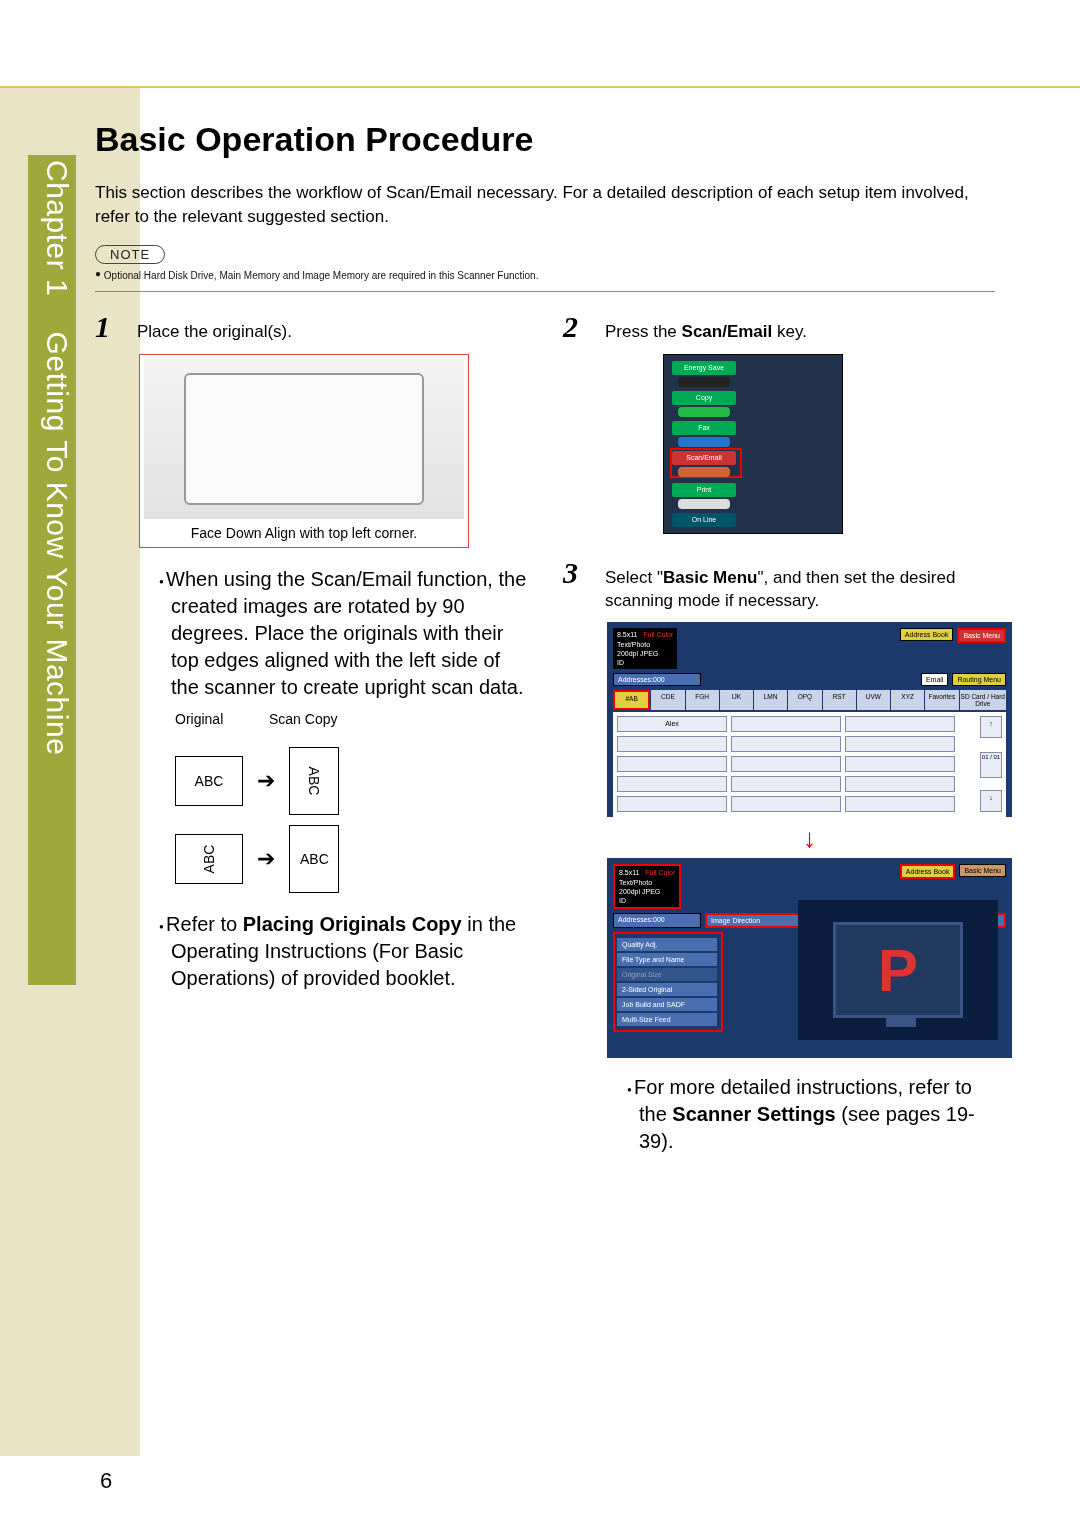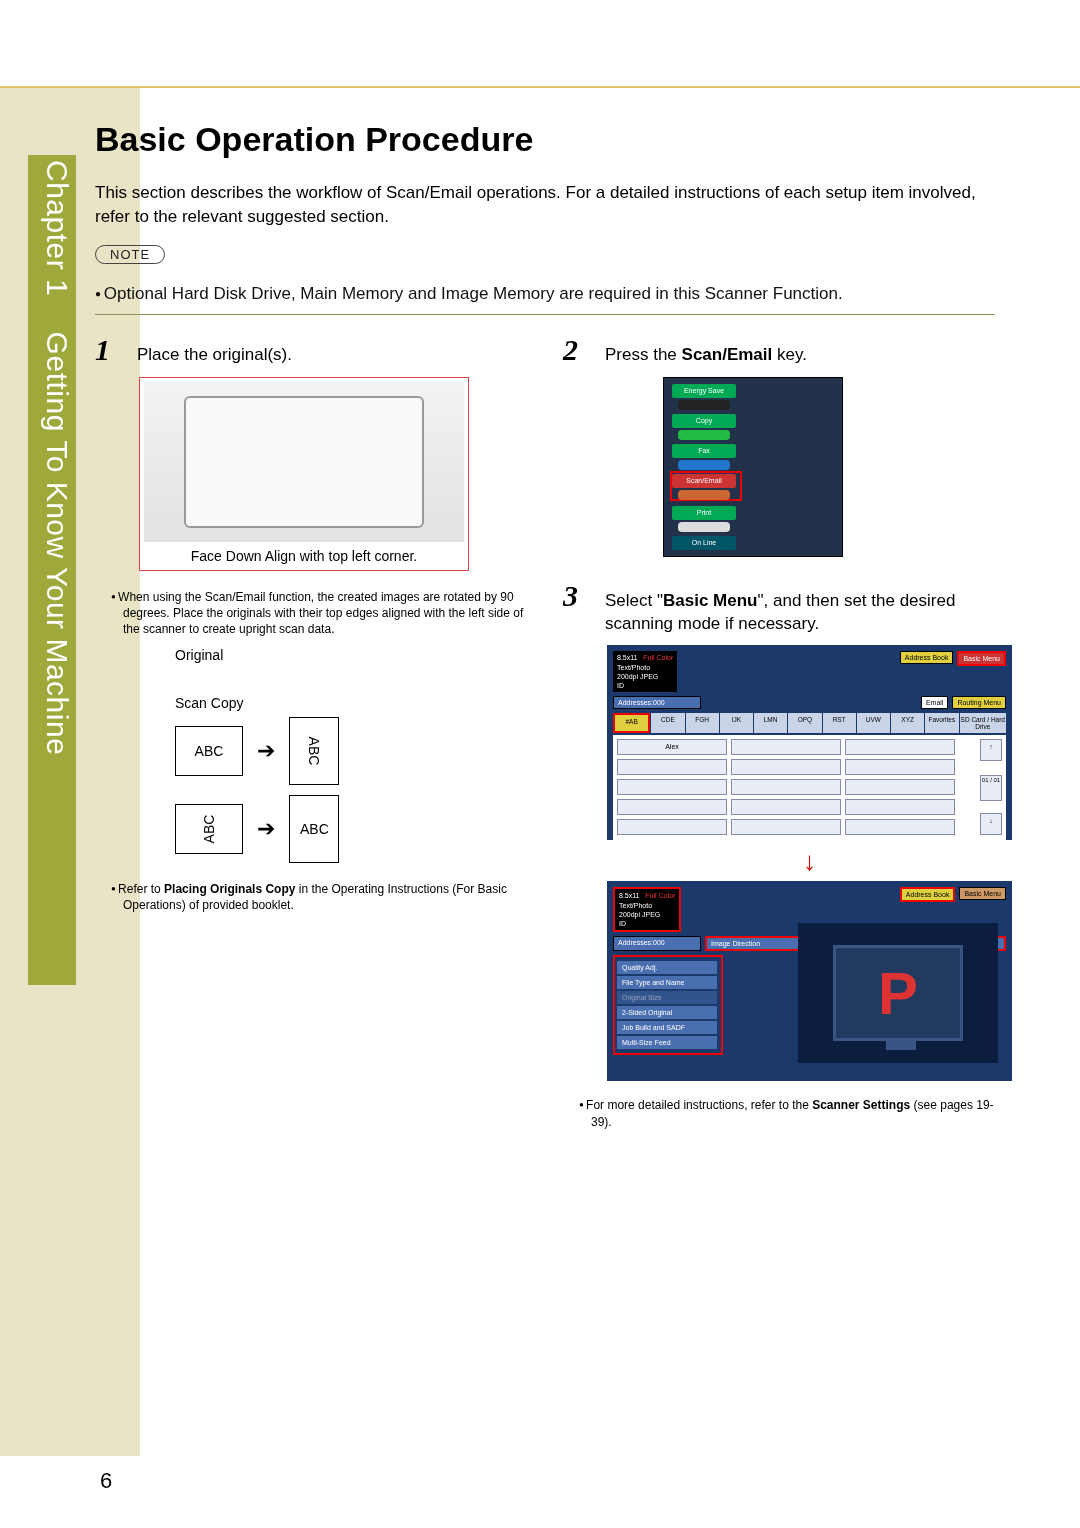--- a/index.html
+++ b/index.html
@@ -63,24 +63,24 @@
     margin-bottom: 16px;
   }
   .note-badge {
     display: inline-block;
     border: 1.5px solid #444;
     border-radius: 12px;
     padding: 1px 14px 1px 14px;
     font-size: 13px;
     letter-spacing: 1px;
     color: #222;
-    margin-bottom: 20px;
+    margin-bottom: 6px;
   }
   .note-text {
-    font-size: 17px;
+    font-size: 10px;
     color: #111;
     margin-bottom: 10px;
   }
   .note-text::before { content: "● "; font-size: 10px; position: relative; top: -2px; }
   hr.sep {
     border: none;
     border-top: 1.5px solid #8a935a;
     margin: 8px 0 18px 0;
   }
   .columns {
@@ -122,32 +122,32 @@
     content: "";
     position: absolute;
     inset: 14px 40px 14px 40px;
     border: 2px solid #999;
     border-radius: 6px;
     background: #fafafa;
   }
   .fig .cap { padding: 2px 6px; }
   .fig + .fig { margin-top: 0; border-top: none; }
   .bullet {
-    margin: 18px 0 10px 16px;
-    font-size: 12px;
+    margin: 18px 0 10px 64px;
+    font-size: 20px;
     line-height: 1.35;
     text-indent: -12px;
     padding-left: 12px;
   }
   .bullet::before { content: "● "; font-size: 8px; position: relative; top: -2px; }
   .rot-table {
     margin-left: 80px;
     font-size: 14px;
   }
-  .rot-table .hdr { display: flex; gap: 32px; margin-bottom: 6px; flex-direction: column; }
+  .rot-table .hdr { display: flex; gap: 24px; margin-bottom: 20px; }
   .rot-table .hdr span:first-child { width: 70px; }
   .rot-row { display: flex; align-items: center; gap: 14px; margin-bottom: 10px; }
   .cellbox {
     width: 68px; height: 50px; border: 1.5px solid #000;
     display: flex; align-items: center; justify-content: center;
     font-size: 14px;
   }
   .cellbox.v { width: 50px; height: 68px; }
   .vtxt { transform: rotate(-90deg); }
   .vtxt2 { transform: rotate(90deg); }
@@ -299,21 +299,21 @@
 <div class="chapter-tab"></div>
 <div class="chapter-text">
   <span>Chapter</span>
   <span class="num">1</span>
   &nbsp;&nbsp;
   <span>Getting To Know Your Machine</span>
 </div>
 
 <div class="content">
   <h1>Basic Operation Procedure</h1>
-  <p class="intro">This section describes the workflow of Scan/Email operations. For a detailed instructions of each setup item involved, refer to the relevant suggested section.</p>
+  <p class="intro">This section describes the workflow of Scan/Email necessary. For a detailed description of each setup item involved, refer to the relevant suggested section.</p>
   <span class="note-badge">NOTE</span>
   <p class="note-text">Optional Hard Disk Drive, Main Memory and Image Memory are required in this Scanner Function.</p>
   <hr class="sep">
 
   <div class="columns">
 
     <div class="col">
       <div class="step">
         <div class="step-num">1</div>
         <div class="step-text">Place the original(s).</div>

